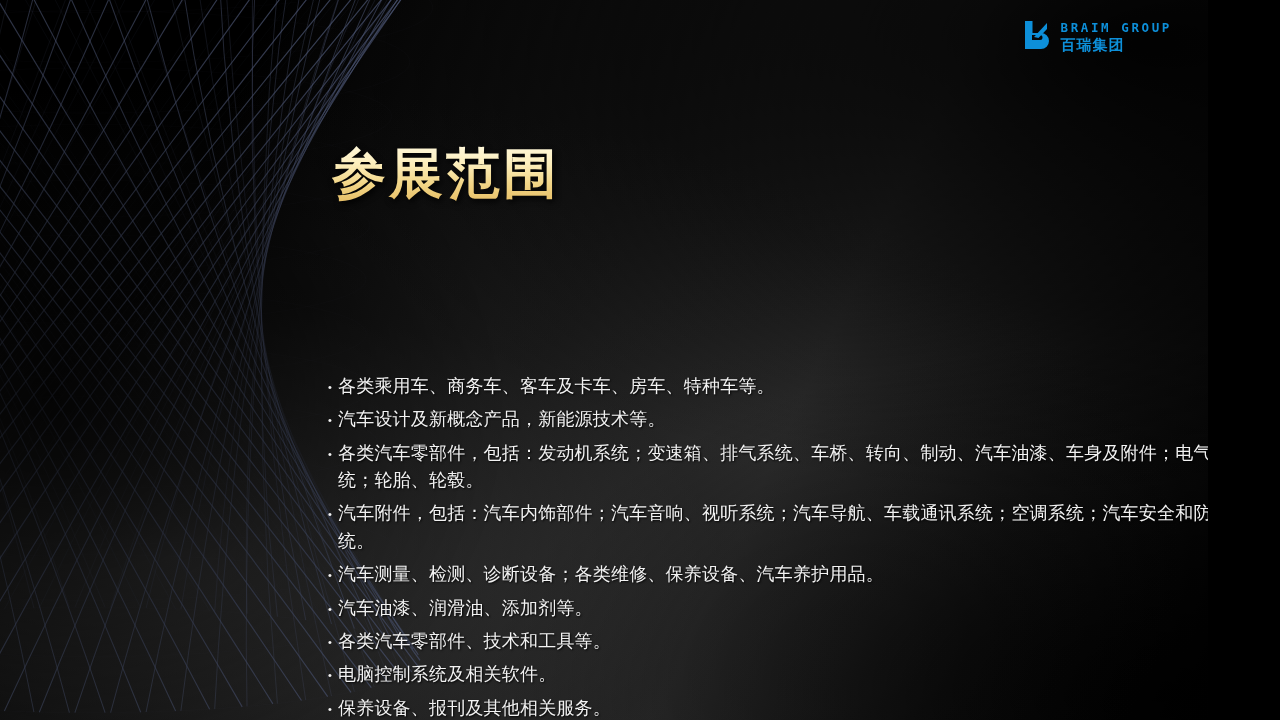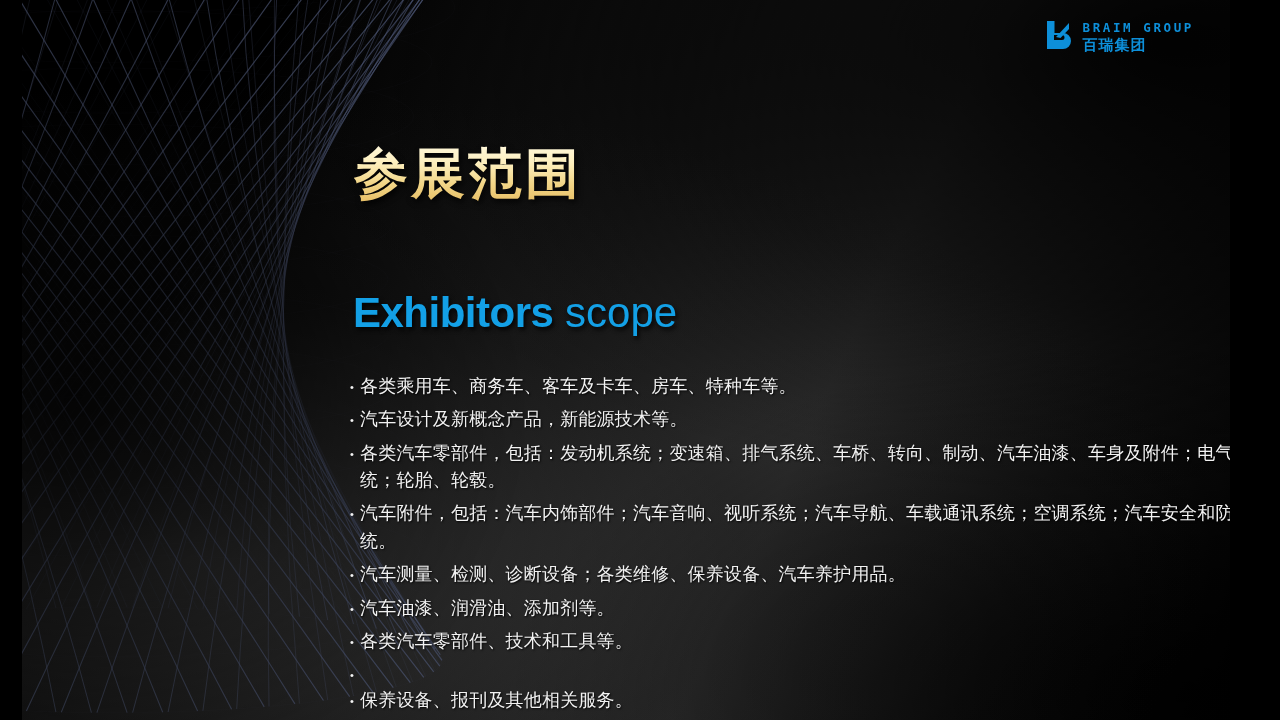--- a/index.html
+++ b/index.html
@@ -7,21 +7,20 @@
     padding: 0;
     background: #000;
   }
   #slide {
     position: relative;
     width: 1208px;
     height: 720px;
     overflow: hidden;
     font-family: "Liberation Sans", "DejaVu Sans", sans-serif;
     background: #050505;
-    margin-left: 22px;
   }
   
   .bg-base {
     position: absolute;
     inset: 0;
     background:
       linear-gradient(115deg, #000000 0%, #000000 18%, #1a1a1a 46%, #303030 64%, #151515 82%, #000000 100%);
   }
   .bg-vignette {
     position: absolute;
@@ -289,24 +288,20 @@
       <path d="M24 34 L50 6 L50 18 L33 36 Z" fill="#0d8fd9"></path>
     </svg>
     <div class="logo-text">
       <div class="logo-en">BRAIM GROUP</div>
       <div class="logo-cn">百瑞集团</div>
     </div>
   </div>
 
   <div class="title">参展范围</div>
 
-  <div class="subtitle">
-    <span class="strong">Exhibitors</span>
-    <span class="light">scope</span>
-  </div>
 
   <div class="bullets" id="bullets">
       <div class="bullet">
         <div class="bullet-dot">•</div>
         <div class="bullet-text">各类乘用车、商务车、客车及卡车、房车、特种车等。</div>
       </div>
       <div class="bullet">
         <div class="bullet-dot">•</div>
         <div class="bullet-text">汽车设计及新概念产品，新能源技术等。</div>
       </div>
@@ -325,20 +320,21 @@
       <div class="bullet">
         <div class="bullet-dot">•</div>
         <div class="bullet-text">汽车油漆、润滑油、添加剂等。</div>
       </div>
       <div class="bullet">
         <div class="bullet-dot">•</div>
         <div class="bullet-text">各类汽车零部件、技术和工具等。</div>
       </div>
       <div class="bullet">
         <div class="bullet-dot">•</div>
+        <div class="bullet-text">电脑控制系统及相关软件。</div>
       </div>
       <div class="bullet">
         <div class="bullet-dot">•</div>
         <div class="bullet-text">保养设备、报刊及其他相关服务。</div>
       </div>
     </div>
 
 </div>
 
 </body></html>

